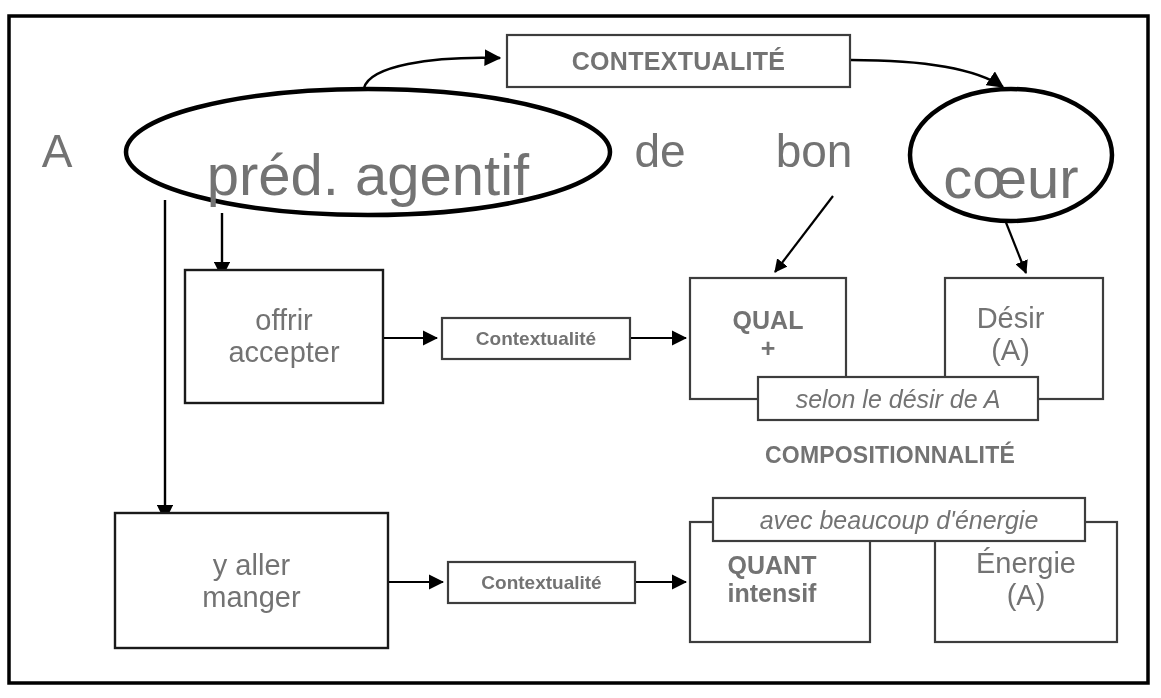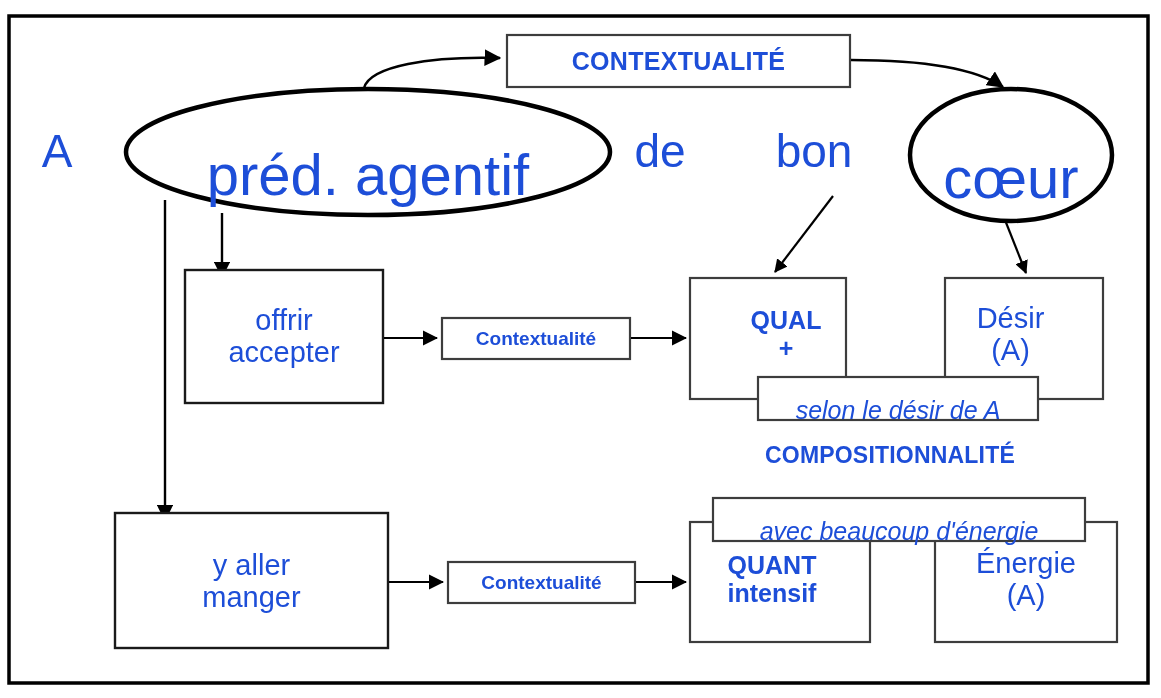--- a/index.html
+++ b/index.html
@@ -24,21 +24,21 @@
     width: 1161px;
     height: 698px;
   }
   .node-label {
     position: absolute;
     display: flex;
     flex-direction: column;
     align-items: center;
     justify-content: center;
     text-align: center;
-    color: #1d4ed8;
+    color: #737373;
     line-height: 1.12;
     white-space: pre;
     pointer-events: none;
   }
   .big-word {
     font-size: 46px;
     font-weight: normal;
   }
   .ellipse-word {
     font-size: 58px;
@@ -51,21 +51,20 @@
     font-size: 25px;
     font-weight: bold;
   }
   .tag-bold {
     font-size: 19px;
     font-weight: bold;
   }
   .tag-italic {
     font-size: 25px;
     font-style: italic;
-    margin-top: 11px;
   }
   .heading-caps {
     font-size: 25px;
     font-weight: bold;
     letter-spacing: 0.3px;
   }
   .heading-caps-small {
     font-size: 23px;
     font-weight: bold;
     letter-spacing: 0.2px;
@@ -151,21 +150,21 @@
 
   <div class="node-label heading-caps" style="left:517px; top:45px; width:323px; height:32px;">CONTEXTUALITÉ</div>
 
   <div class="node-label" style="left:185px; top:293px; width:198px; height:86px;">
     <span class="box-word">offrir</span>
     <span class="box-word">accepter</span>
   </div>
 
   <div class="node-label tag-bold" style="left:442px; top:325px; width:188px; height:28px;">Contextualité</div>
 
-  <div class="node-label" style="left:690px; top:298px; width:156px; height:72px;margin-left:18px;">
+  <div class="node-label" style="left:690px; top:298px; width:156px; height:72px;">
     <span class="box-word-bold">QUAL</span>
     <span class="box-word-bold">+</span>
   </div>
 
   <div class="node-label" style="left:945px; top:298px; width:131px; height:72px;">
     <span class="box-word">Désir</span>
     <span class="box-word">(A)</span>
   </div>
 
   <div class="node-label tag-italic" style="left:758px; top:383px; width:280px; height:32px;">selon le désir de A</div>

